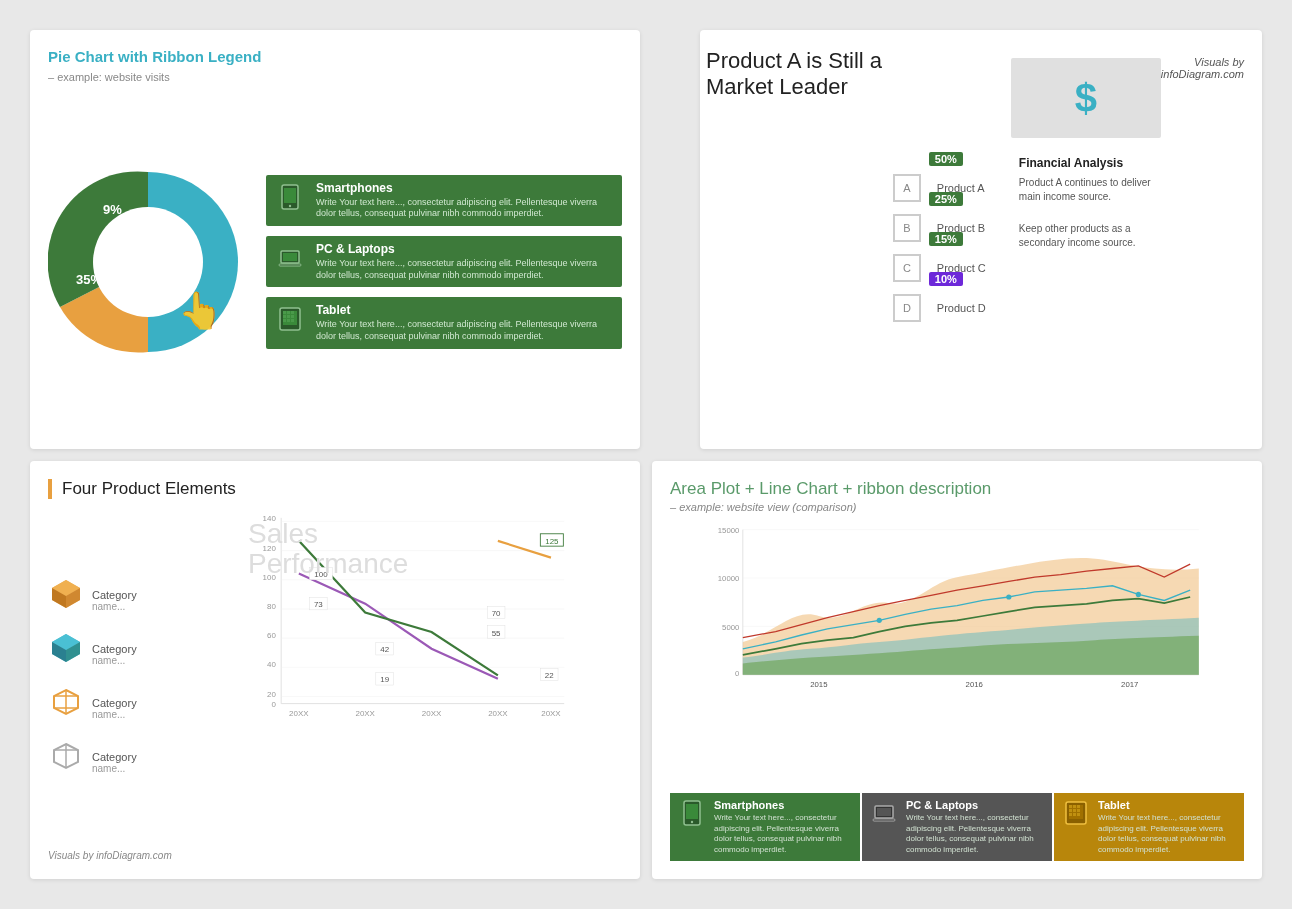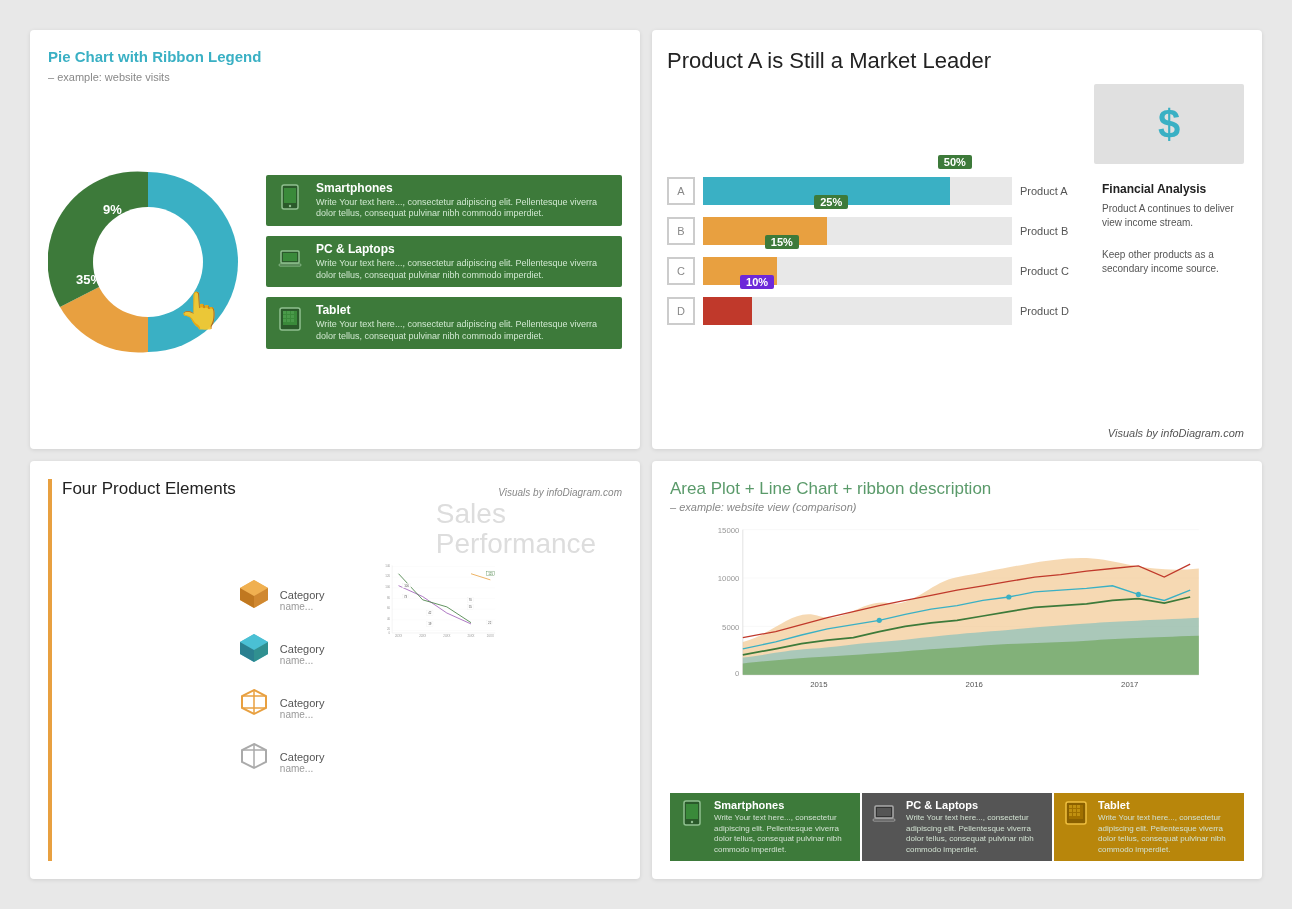--- a/index.html
+++ b/index.html
@@ -58,21 +58,21 @@
     .legend-item { display: flex; align-items: flex-start; gap: 10px; padding: 6px 8px; border-radius: 2px; }
     .legend-item.smartphones { background: #3d7a3a; }
     .legend-item.laptops { background: #3d7a3a; }
     .legend-item.tablet { background: #3d7a3a; }
     .legend-icon { width: 32px; height: 32px; flex-shrink: 0; display: flex; align-items: center; justify-content: center; }
     .legend-icon svg { width: 28px; height: 28px; }
     .legend-text h4 { font-size: 12px; font-weight: 700; color: #fff; margin-bottom: 2px; }
     .legend-text p { font-size: 9px; color: #d0e8d0; line-height: 1.3; }
 
     
-    .card2 { padding: 18px 18px 10px 15px; display: flex; flex-direction: column; }
+    .card2 { padding: 18px 18px 10px 6px; display: flex; flex-direction: row; margin-left: 48px; }
     .card2-title { font-size: 22px; font-weight: 300; color: #222; }
     .market-body { display: flex; flex: 1; gap: 14px; margin-top: 10px; }
     .bar-chart { flex: 1; display: flex; flex-direction: column; gap: 12px; justify-content: center; }
     .bar-row { display: flex; align-items: center; gap: 8px; position: relative; }
     .bar-label-box {
       width: 28px; height: 28px;
       border: 2px solid #ccc;
       display: flex; align-items: center; justify-content: center;
       font-size: 11px; color: #888;
       flex-shrink: 0;
@@ -96,21 +96,21 @@
       display: flex; align-items: center; justify-content: center;
       height: 80px; border-radius: 2px;
     }
     .dollar-sign { font-size: 40px; font-weight: 700; color: #3ab0c4; }
     .financial-box { padding: 8px; }
     .financial-title { font-size: 12px; font-weight: 700; color: #222; margin-bottom: 6px; }
     .financial-text { font-size: 10px; color: #555; line-height: 1.4; }
     .card2-footer { text-align: right; font-size: 11px; color: #555; margin-top: 8px; font-style: italic; }
 
     
-    .card3 { padding: 18px; display: flex; flex-direction: row; }
+    .card3 { padding: 18px; display: flex; flex-direction: column; }
     .card3-title { font-size: 17px; font-weight: 400; color: #222; border-left: 4px solid #e8a040; padding-left: 10px; }
     .card3-body { display: flex; flex: 1; gap: 10px; margin-top: 10px; }
     .product-list { display: flex; flex-direction: column; gap: 18px; justify-content: center; width: 130px; }
     .product-item { display: flex; align-items: flex-end; gap: 8px; }
     .product-cube { width: 36px; height: 36px; }
     .product-label { font-size: 11px; color: #555; }
     .product-label span { display: block; font-size: 10px; color: #999; }
     .line-chart-area { flex: 1; position: relative; }
     .line-chart-title {
       position: absolute; top: 10px; left: 60px;
@@ -254,21 +254,21 @@
           </div>
           <div class="bar-product">Product D</div>
         </div>
       </div>
       <div class="market-side">
         <div class="dollar-box">
           <span class="dollar-sign">$</span>
         </div>
         <div class="financial-box">
           <div class="financial-title">Financial Analysis</div>
-          <div class="financial-text">Product A continues to deliver view income stream.</div>
+          <div class="financial-text">Product A continues to deliver main income source.</div>
           <br>
           <div class="financial-text">Keep other products as a secondary income source.</div>
         </div>
       </div>
     </div>
     <div class="card2-footer">Visuals by infoDiagram.com</div>
   </div>
 
   <div class="card card3">
     <div class="card3-title">Four Product Elements</div>

